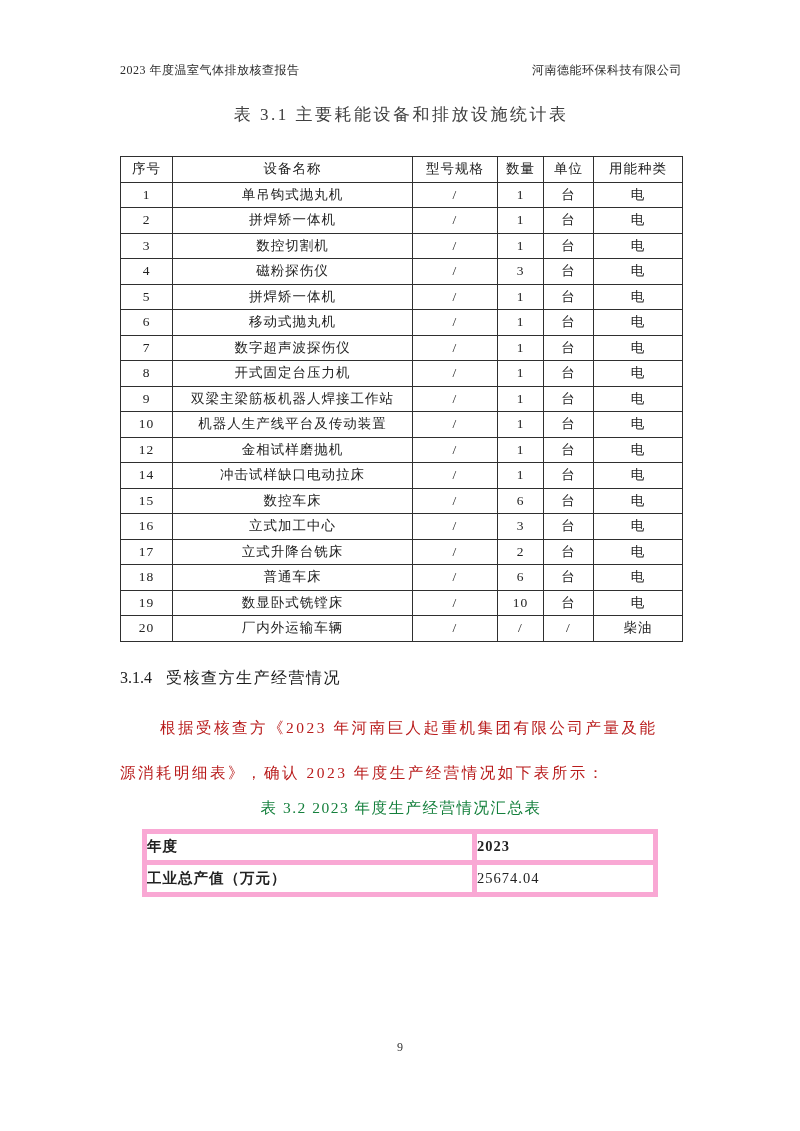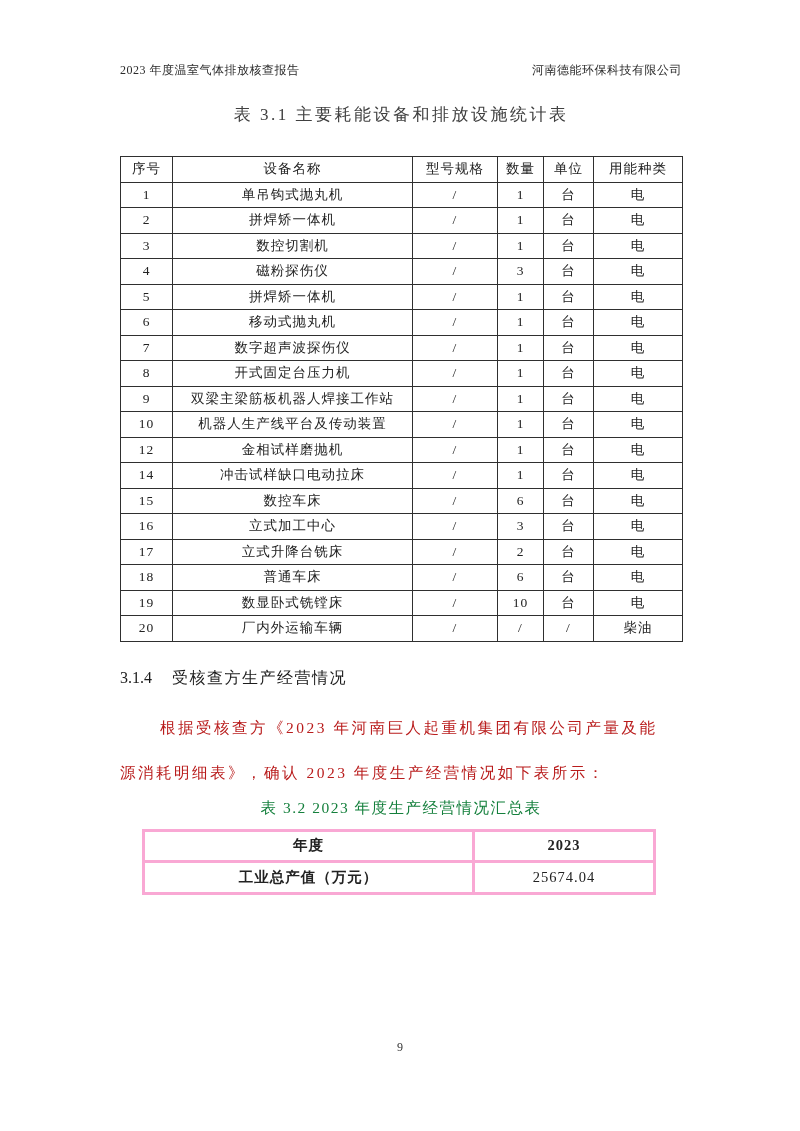--- a/index.html
+++ b/index.html
@@ -26,34 +26,34 @@
     border:1px solid #2f2f2f; text-align:center; vertical-align:middle;
     font-size:13.5px; font-weight:normal; height:25.5px; letter-spacing:1px;
     overflow:hidden; white-space:nowrap; color:#222;
   }
   .c-no{width:52px;} .c-name{width:240px;} .c-model{width:85px;}
   .c-qty{width:46px;} .c-unit{width:50px;} .c-energy{width:89px;}
   
   .sec-heading {
     margin-top:26px; font-size:16px; letter-spacing:1.5px; color:#1c1c1c;
   }
-  .sec-heading .num { letter-spacing:0; margin-right:20px; }
+  .sec-heading .num { letter-spacing:0; margin-right:14px; }
   .para { margin-top:16px; font-size:15.5px; color:#b91c1c; }
   .para .pline { height:45px; line-height:45px; letter-spacing:2.5px; white-space:nowrap; }
   .para .pline.indent { padding-left:40px; }
   .t32-title {
     text-align:center; font-size:15.5px; letter-spacing:1.5px; margin-top:3px; color:#15803d; white-space:nowrap;
   }
   
   table.t32 {
     width:511px; margin-left:22px; margin-top:10px;
     border-collapse:collapse; table-layout:fixed; border:2px solid #2a2a2a;
   }
   table.t32 td {
-    border:3px solid #f9a8d4; text-align:center; vertical-align:middle;
+    border:5px solid #f9a8d4; vertical-align:middle;
     font-size:14.5px; height:31.5px; letter-spacing:1px; color:#222;
     overflow:hidden; white-space:nowrap;
   }
   table.t32 td.bold { font-weight:bold; }
   .page-footer {
     position:absolute; left:0; bottom:76px; width:100%;
     text-align:center; font-size:12px; color:#333;
   }
 </style>
 </head>

